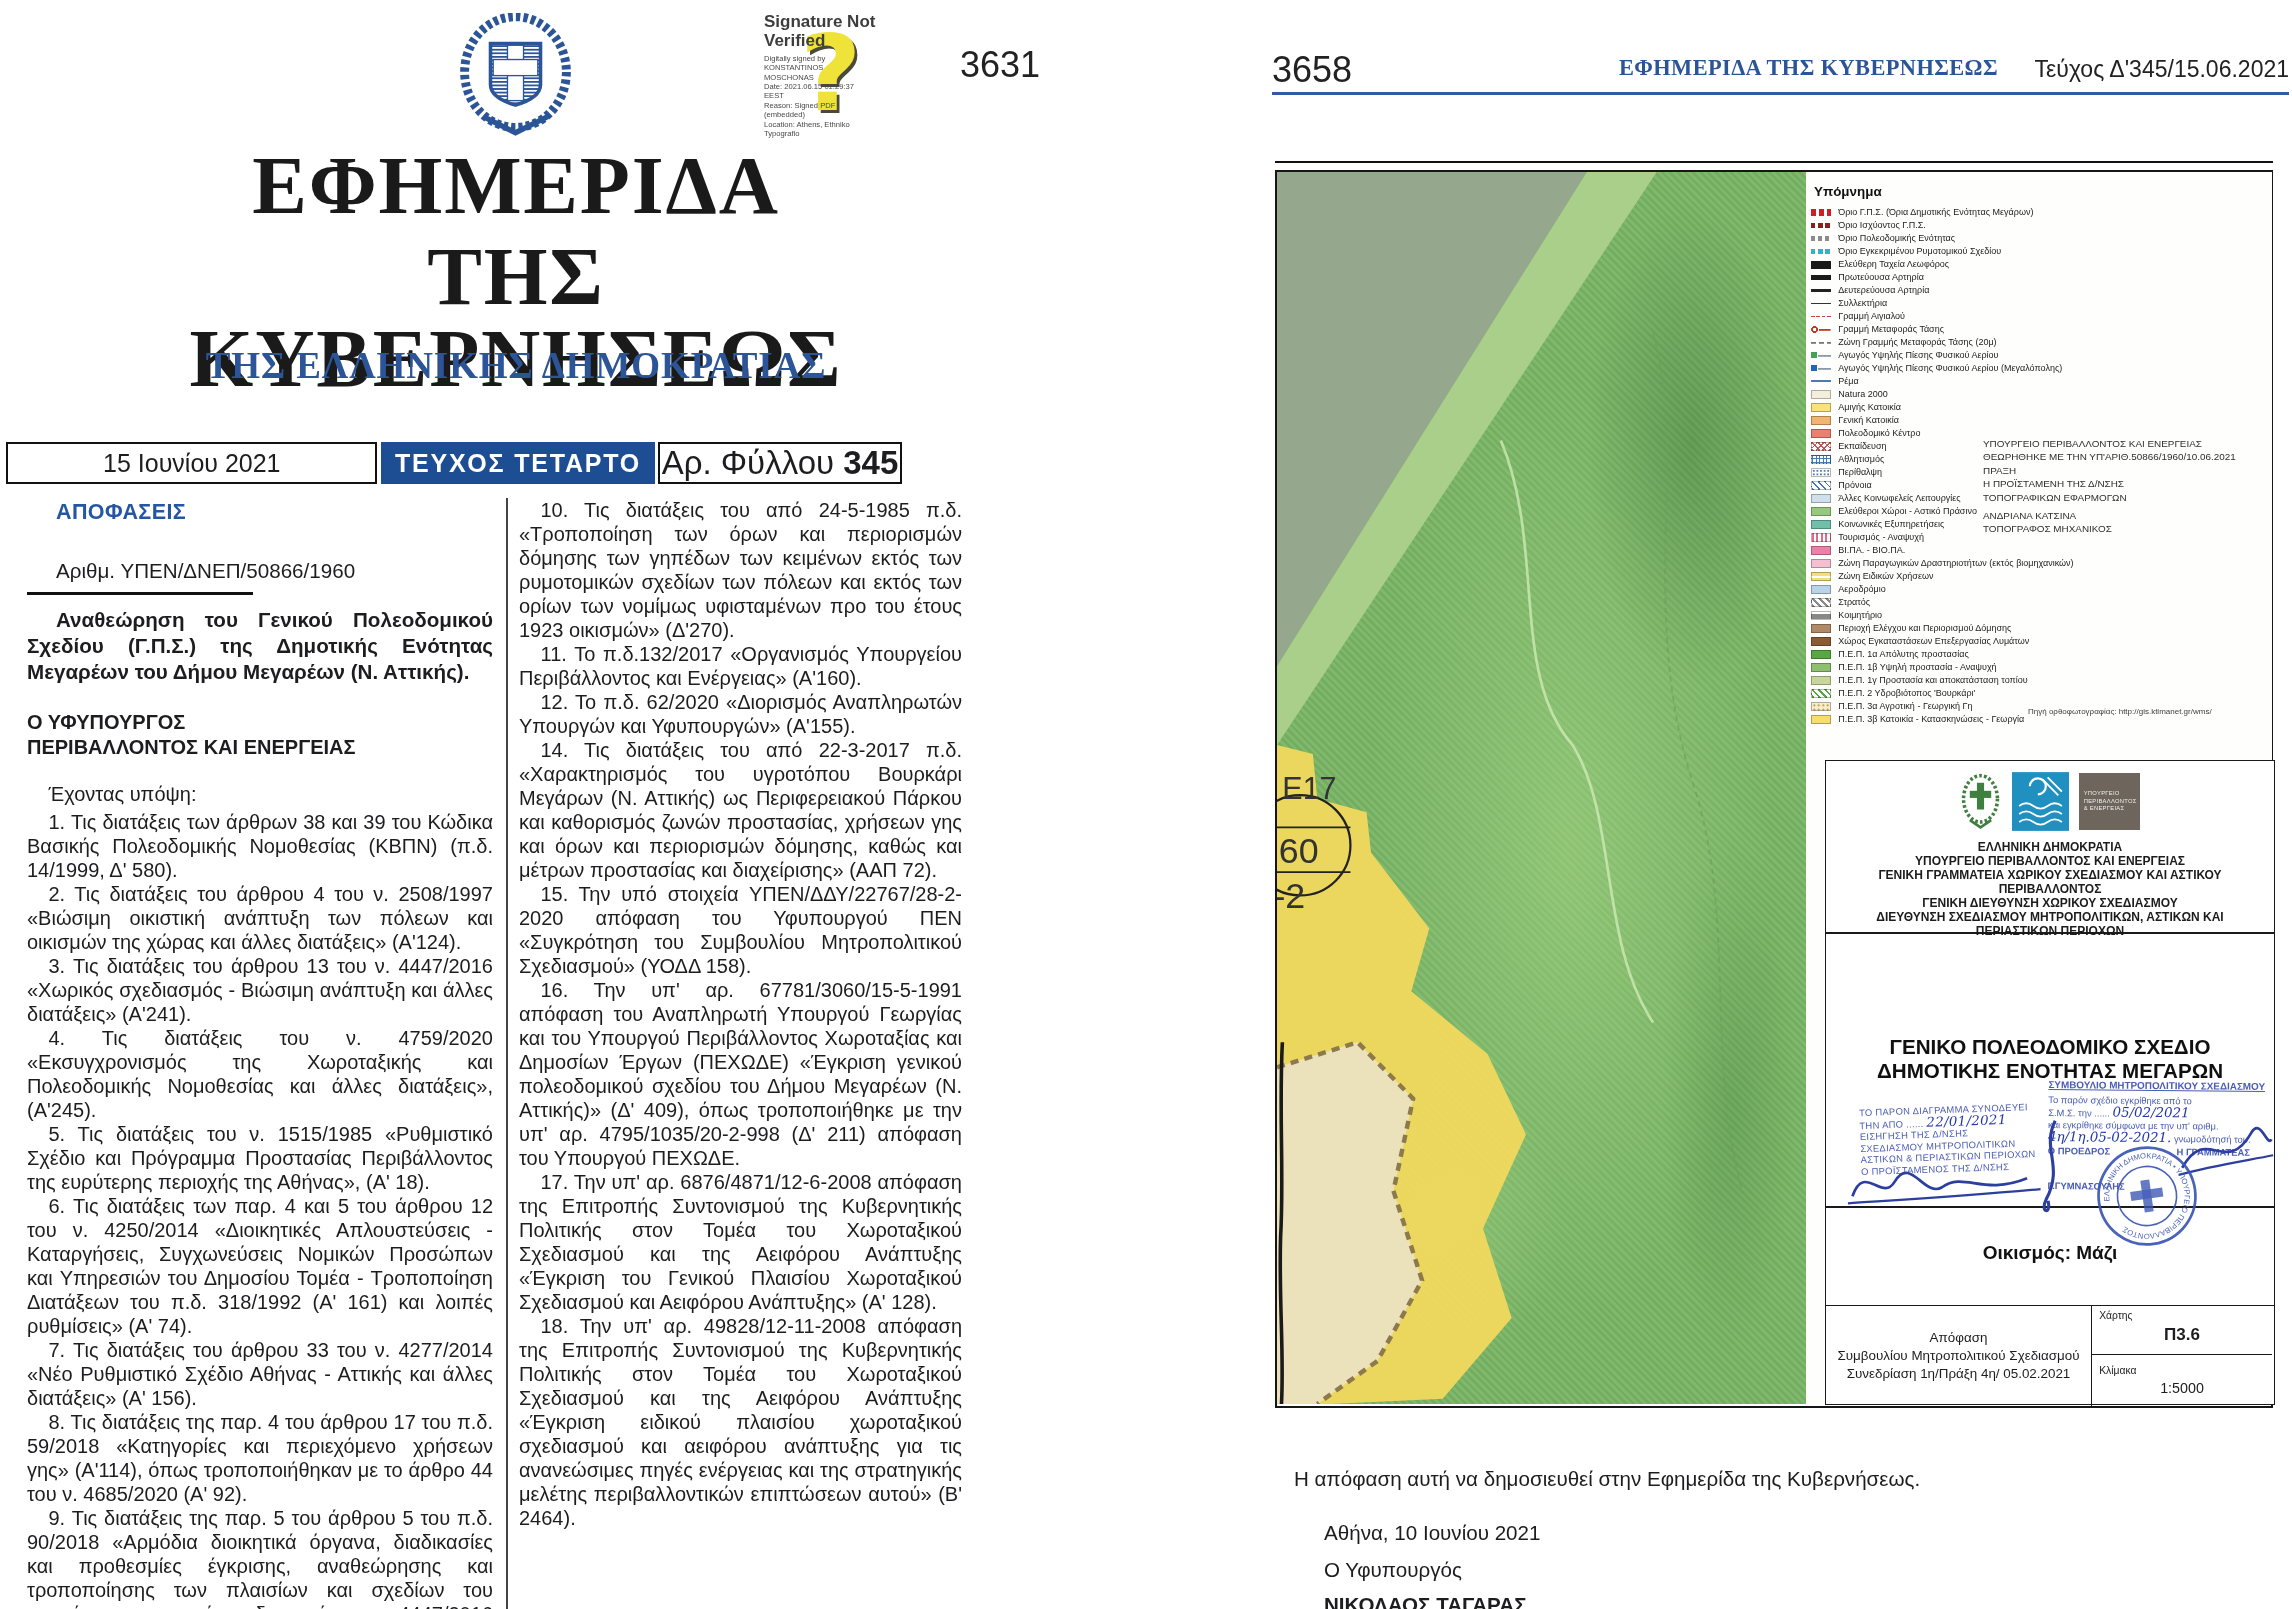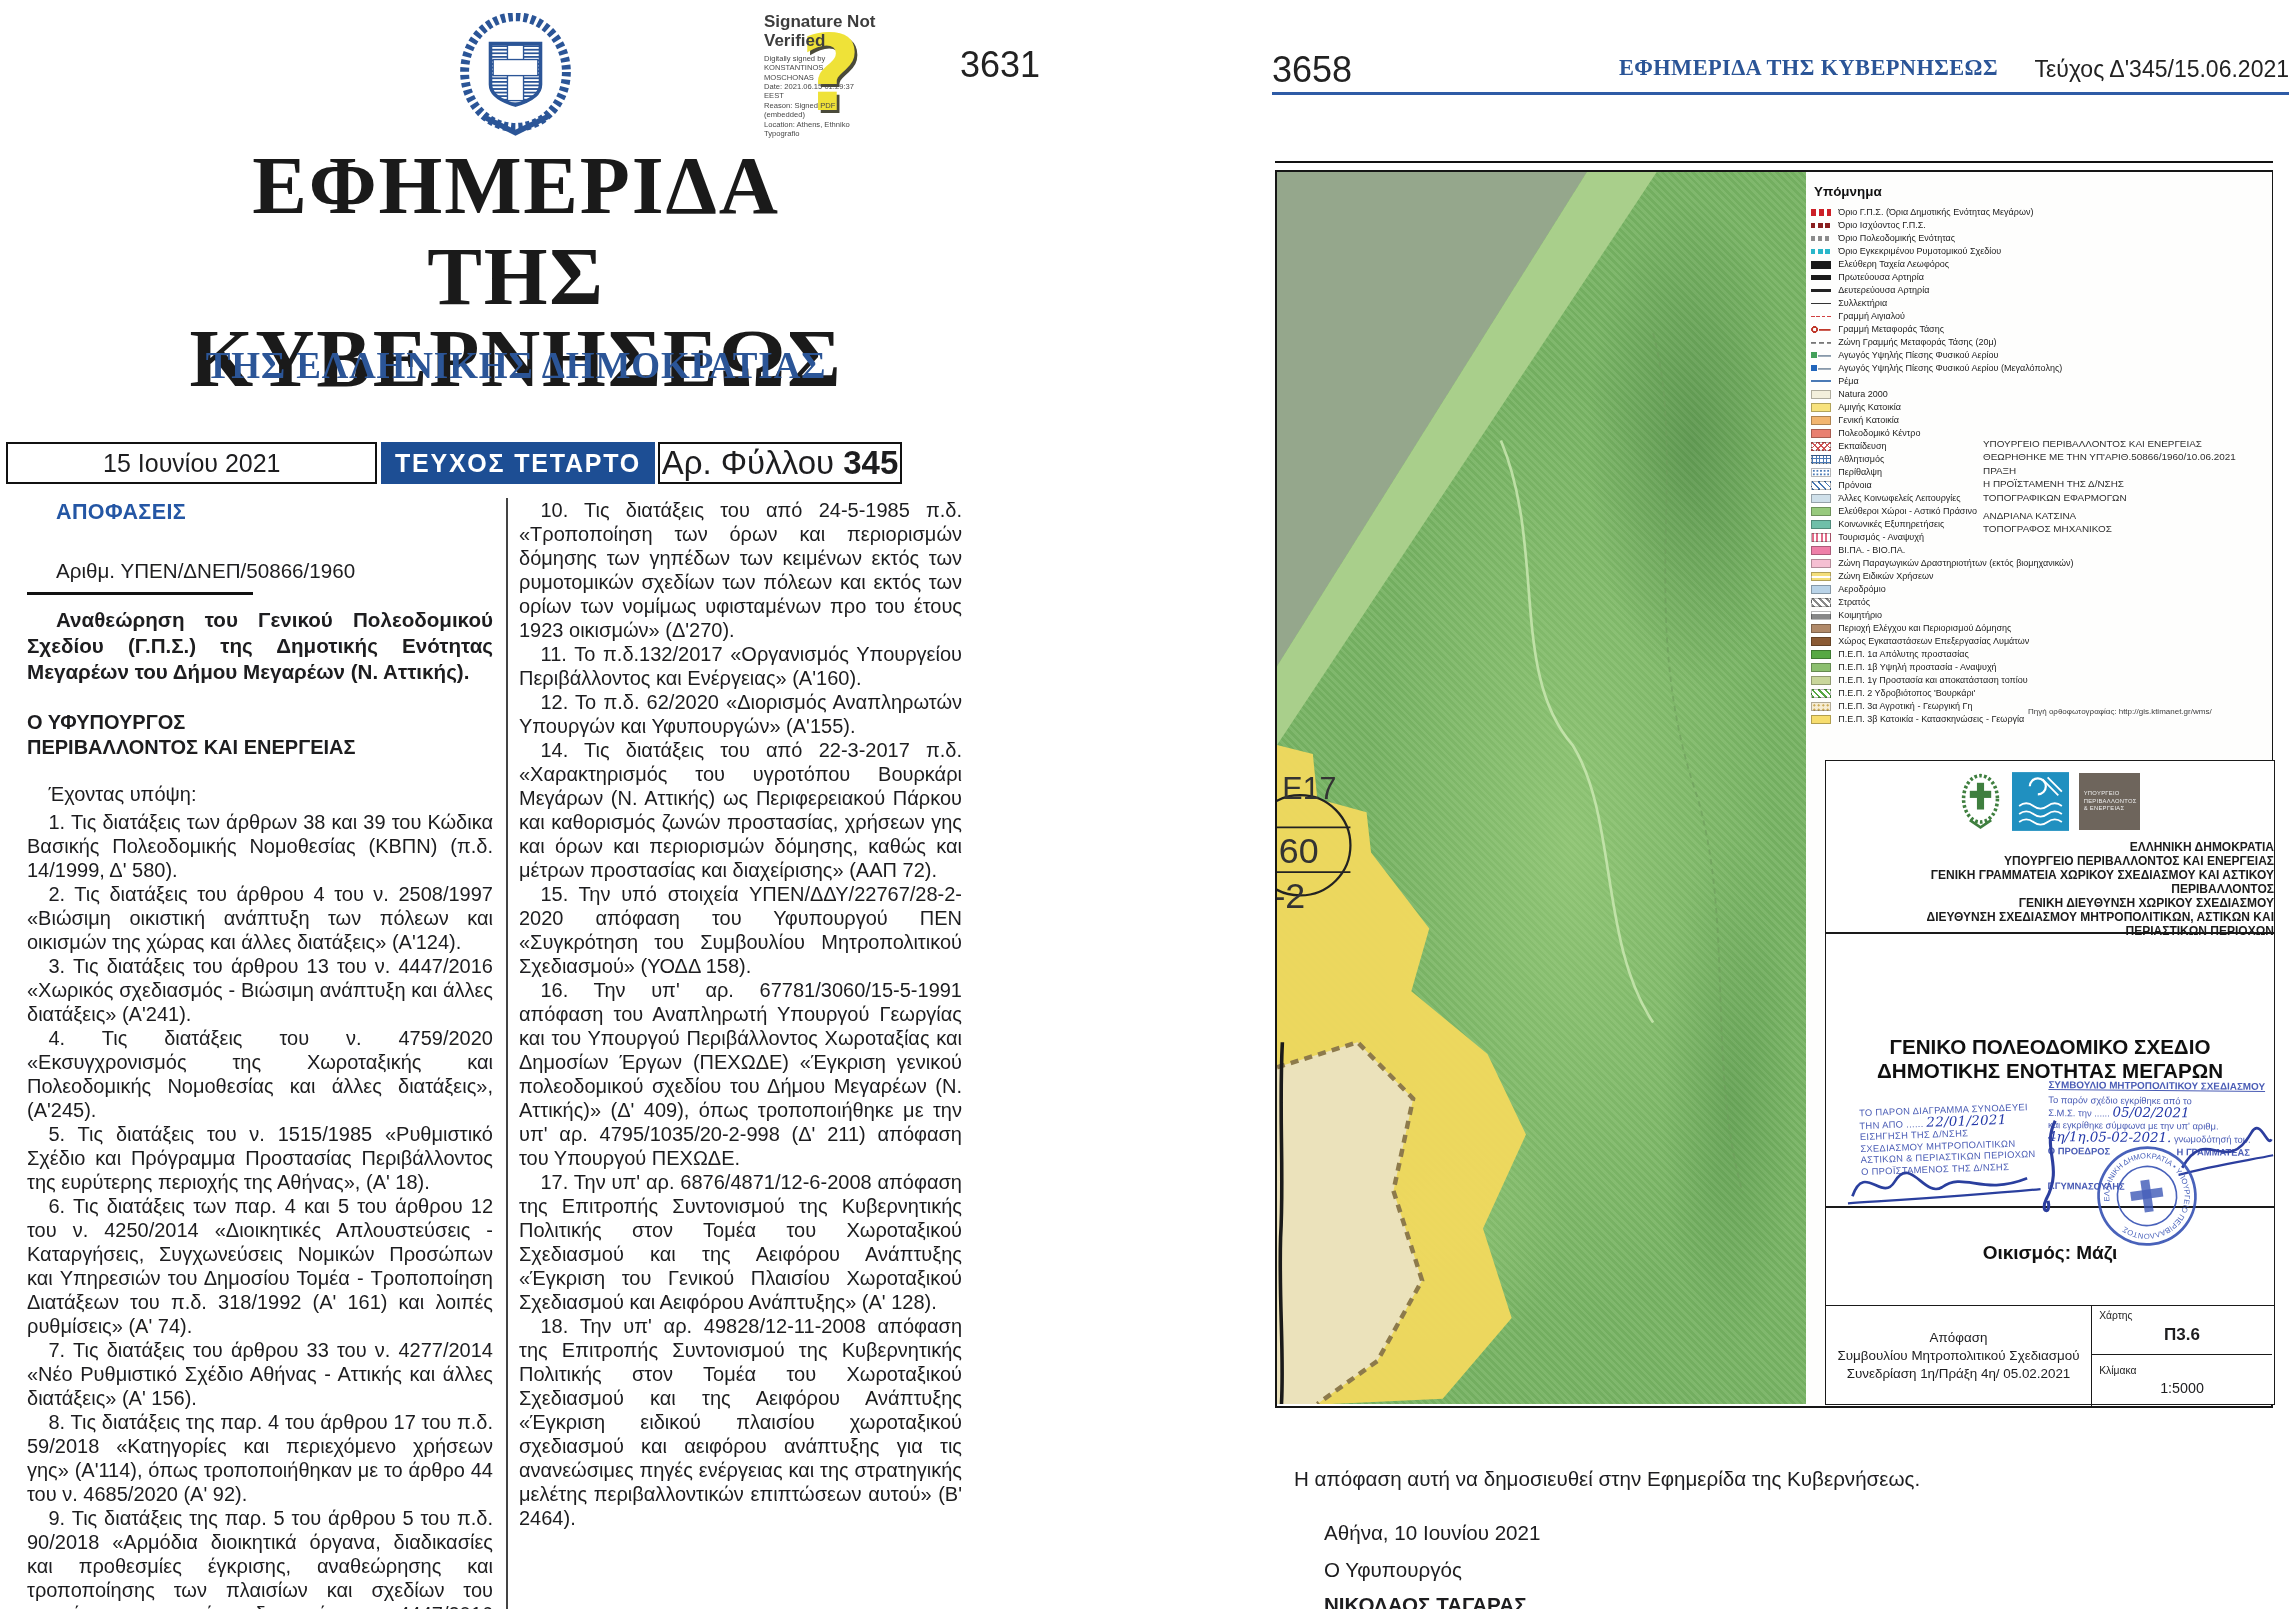--- a/index.html
+++ b/index.html
@@ -107,21 +107,21 @@
   .sw-pep3a{background:#f6ecd2;background-image:radial-gradient(#c9a64e 0.9px,transparent 1.2px);background-size:4.5px 4.5px;}
   .sw-pep3b{background:#f7dd6e;}
   .approval{position:absolute;left:177px;top:265px;font:400 9.9px/13.4px "Liberation Sans",sans-serif;color:#2e2e2e;width:287px;}
   .engineer{position:absolute;left:177px;top:337px;font:400 9.9px/13.4px "Liberation Sans",sans-serif;color:#2e2e2e;}
   .map-source{position:absolute;left:222px;top:536px;font:400 8px/1 "Liberation Sans",sans-serif;color:#3d3d3d;}
   
   .inner-frame{left:548px;top:588px;width:450px;height:645px;border:1.8px solid #1a1a1a;box-sizing:border-box;background:#fff;}
   .logos{position:absolute;left:0;top:7.2px;width:100%;display:flex;justify-content:center;align-items:center;gap:10.7px;height:66px;}
   .logo-brown{width:61px;height:57px;background:#6e655c;color:#eee;display:flex;flex-direction:column;justify-content:center;padding-left:4.5px;box-sizing:border-box;}
   .logo-brown div{font:400 5.8px/7.2px "Liberation Sans",sans-serif;letter-spacing:0.3px;}
-  .ministry{position:absolute;left:0;top:79px;width:100%;text-align:right;font:700 12px/14px "Liberation Sans",sans-serif;color:#1c1c1c;}
+  .ministry{position:absolute;left:0;top:79px;width:100%;text-align:center;font:700 12px/14px "Liberation Sans",sans-serif;color:#1c1c1c;}
   .fdiv{position:absolute;left:0;width:100%;height:1.8px;background:#1a1a1a;}
   .gps-title{position:absolute;left:0;top:274px;width:100%;text-align:center;font:700 20.6px/24px "Liberation Sans",sans-serif;color:#101010;}
   .stamp{color:#4a5cb5;}
   .stamp-left{position:absolute;left:34px;top:343px;width:179px;font:400 9.4px/11.6px "Liberation Sans",sans-serif;transform:rotate(-2deg);letter-spacing:0.3px;}
   .stamp-right{position:absolute;left:222px;top:319px;width:217px;font:400 9.4px/12px "Liberation Sans",sans-serif;transform:rotate(.5deg);}
   .stamp-right .st-title{font-weight:700;font-size:9.9px;text-decoration:underline;margin-bottom:2.7px;}
   .hand{font-family:"DejaVu Serif",serif;font-style:italic;color:#2338a8;font-size:13.4px;}
   .roles{display:flex;justify-content:space-between;width:202px;font-weight:700;margin-top:1.8px;}
   .st-name{font-weight:700;margin-top:23px;}
   .round-stamp{position:absolute;left:269px;top:383px;width:104px;height:104px;z-index:4;opacity:.92;transform:rotate(-8deg);}

